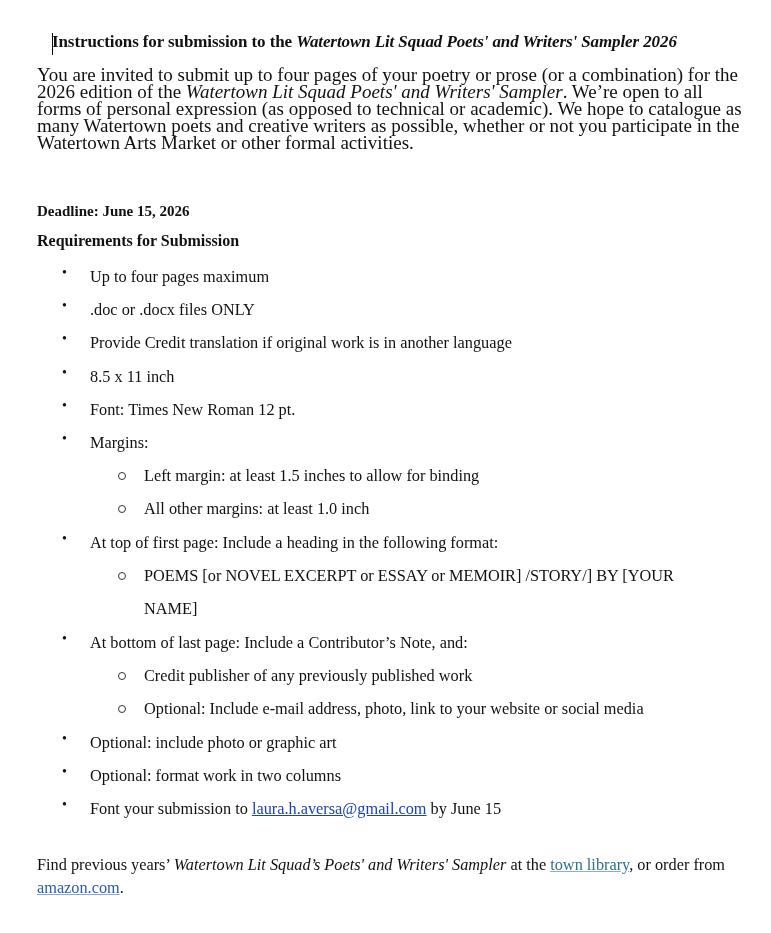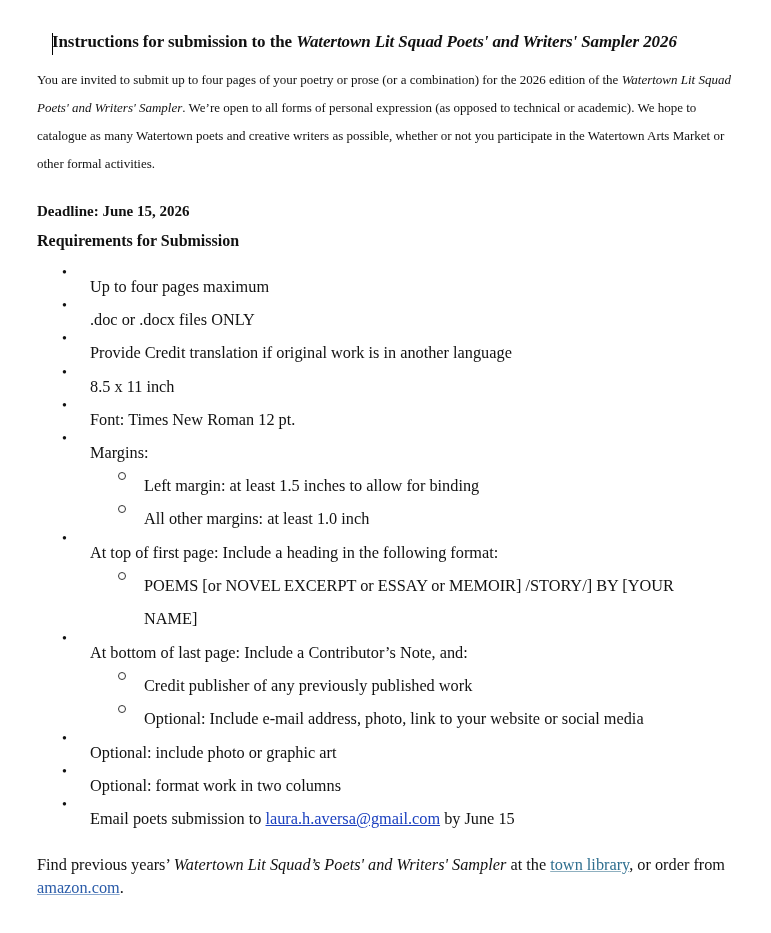--- a/index.html
+++ b/index.html
@@ -11,29 +11,29 @@
     .page { position: absolute; left: 0; top: 0; width: 771px; height: 702px; }
     .title {
       position: absolute; left: 52px; top: 32px; font-size: 17px; font-weight: bold;
       white-space: nowrap; letter-spacing: -0.1px;
     }
     .cursor {
       position: absolute; left: 52px; top: 33px; width: 1px; height: 22px; background: #000;
     }
     .intro {
       position: absolute; left: 37px; top: 66px; width: 710px;
-      font-size: 13px; line-height: 28px;
+      font-size: 19px; line-height: 17px;
     }
     .deadline {
       position: absolute; left: 37px; top: 203px; font-size: 15px; font-weight: bold;
     }
     .req-heading {
       position: absolute; left: 37px; top: 232px; font-size: 16px; font-weight: bold;
     }
-    .li { position: absolute; font-size: 16.3px; white-space: nowrap; margin-top: 10px; }
+    .li { position: absolute; font-size: 16.3px; white-space: nowrap; }
     .bullet { position: absolute; font-size: 14px; }
     .circle {
       position: absolute; width: 6px; height: 6px; border: 1px solid #333; border-radius: 50%;
     }
     a.link { color: #1a3fbf; text-decoration: underline; }
     a.link2 { color: #2f6f8f; text-decoration: underline; text-decoration-color: #8fb0c0; }
     a.link3 { color: #2a5ba8; text-decoration: underline; text-decoration-color: #8aa8d0; text-align: center; }
     .footer {
       position: absolute; left: 37px; top: 853px; width: 710px;
       font-size: 16.3px; line-height: 23px;
@@ -92,16 +92,16 @@
   <span class="circle" style="left:118px;top:705px"></span>
   <div class="li" style="left:144px;top:699px">Optional: Include e-mail address, photo, link to your website or social media</div>
 
   <span class="bullet" style="left:62px;top:731px">•</span>
   <div class="li" style="left:90px;top:733px">Optional: include photo or graphic art</div>
 
   <span class="bullet" style="left:62px;top:764px">•</span>
   <div class="li" style="left:90px;top:766px">Optional: format work in two columns</div>
 
   <span class="bullet" style="left:62px;top:797px">•</span>
-  <div class="li" style="left:90px;top:799px"><span>Email poets submission to </span><a class="link">laura.h.aversa@gmail.com</a><span> by June 15</span></div>
+  <div class="li" style="left:90px;top:799px"><span>Font your submission to </span><a class="link">laura.h.aversa@gmail.com</a><span> by June 15</span></div>
 
   <div class="footer"><span>Find previous years’ </span><i>Watertown Lit Squad’s Poets' and Writers' Sampler</i><span> at the </span><a class="link2">town library</a><span>, or order from </span><a class="link3">amazon.com</a><span>.</span></div>
 </div>
 
 </body></html>

